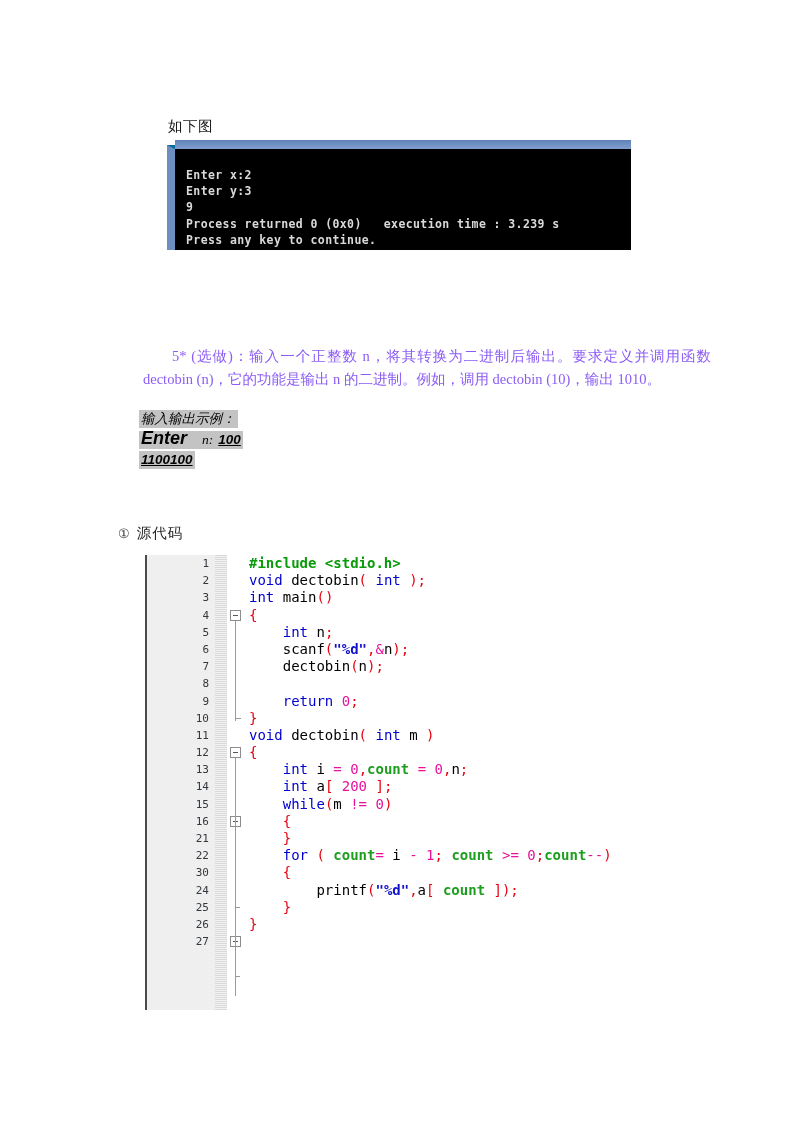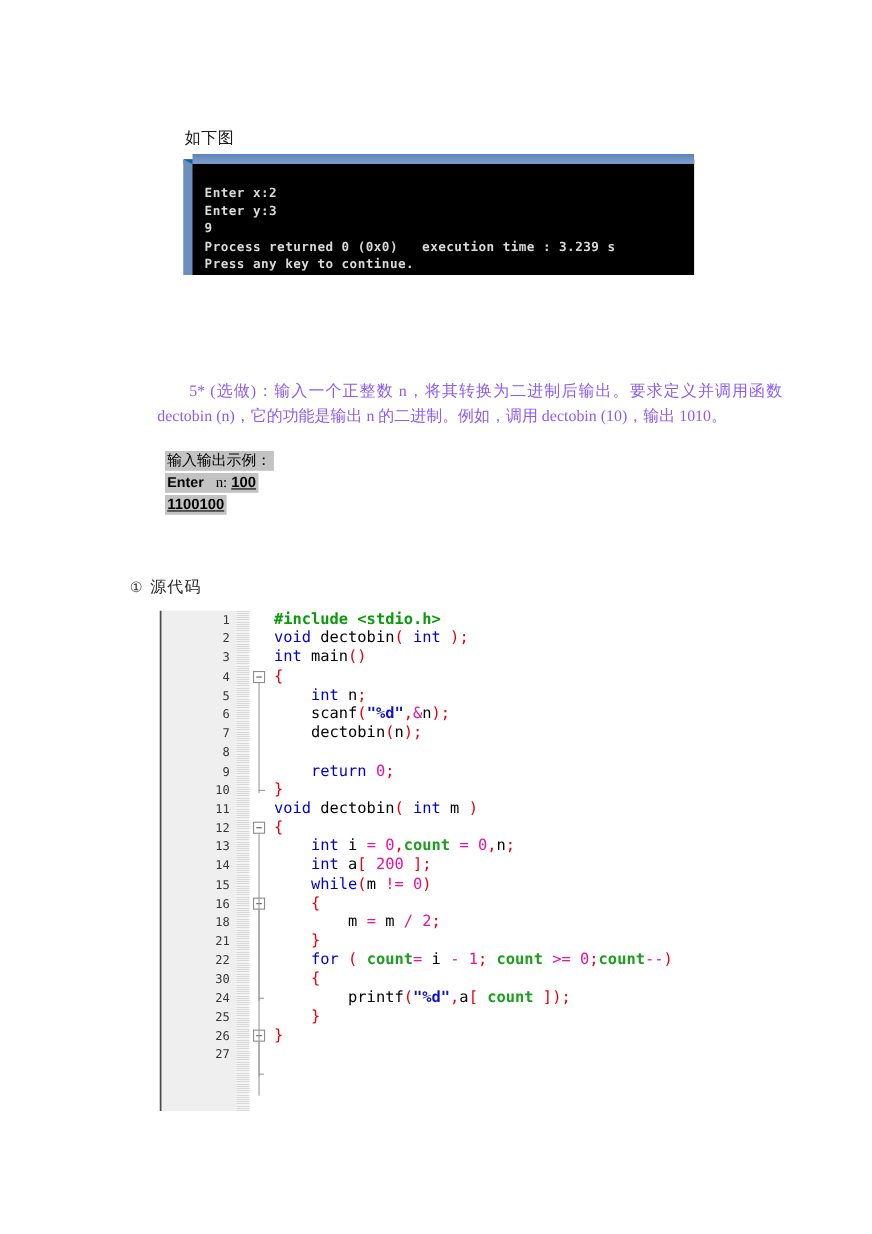--- a/index.html
+++ b/index.html
@@ -67,40 +67,41 @@
     color: #8b5cf6;
     font-size: 14.5px;
     line-height: 23px;
     text-align: justify;
     text-indent: 2em;
     margin-left: 31px;
   }
 
   
   #example-block {
-    left: 150px;
+    left: 139px;
     top: 409px;
     line-height: 19px;
     font-size: 13.5px;
+    font-style: italic;
   }
   #example-block .hl {
     background: #c3c3c3;
     color: #000000;
     display: inline;
     padding: 1px 2px 2px 2px;
     box-decoration-break: clone;
   }
   #example-block .row { white-space: nowrap; margin-bottom: 1px; }
   #example-block .lbl-cn {
     font-family: "Liberation Serif", serif;
   }
   #example-block .bold-latin {
     font-family: "Liberation Sans", sans-serif;
     font-weight: bold;
-    font-size: 13px;
+    font-size: 18px;
   }
   #example-block .uline {
     text-decoration: underline;
     font-family: "Liberation Sans", sans-serif;
     font-weight: bold;
   }
 
   
   #section-heading {
     left: 118px;
@@ -328,24 +329,20 @@
         <span class="lineno">14</span>
         <span class="code-text"><span class="t-ident">    </span><span class="t-key">int</span><span class="t-ident"> a</span><span class="t-punc">[</span><span class="t-ident"> </span><span class="t-num">200</span><span class="t-ident"> </span><span class="t-punc">];</span></span>
       </div>
       <div class="code-row">
         <span class="lineno">15</span>
         <span class="code-text"><span class="t-ident">    </span><span class="t-key">while</span><span class="t-punc">(</span><span class="t-ident">m </span><span class="t-op">!=</span><span class="t-ident"> </span><span class="t-num">0</span><span class="t-punc">)</span></span>
       </div>
       <div class="code-row">
         <span class="lineno">16</span>
         <span class="code-text"><span class="t-ident">    </span><span class="t-punc">{</span></span>
-      </div>
-      <div class="code-row">
-        <span class="lineno">18</span>
-        <span class="code-text"><span class="t-ident">        m </span><span class="t-op">=</span><span class="t-ident"> m </span><span class="t-op">/</span><span class="t-ident"> </span><span class="t-num">2</span><span class="t-punc">;</span></span>
       </div>
       <div class="code-row">
         <span class="lineno">21</span>
         <span class="code-text"><span class="t-ident">    </span><span class="t-punc">}</span></span>
       </div>
       <div class="code-row">
         <span class="lineno">22</span>
         <span class="code-text"><span class="t-ident">    </span><span class="t-key">for</span><span class="t-ident"> </span><span class="t-punc">(</span><span class="t-ident"> </span><span class="t-var">count</span><span class="t-op">=</span><span class="t-ident"> i </span><span class="t-op">-</span><span class="t-ident"> </span><span class="t-num">1</span><span class="t-punc">;</span><span class="t-ident"> </span><span class="t-var">count</span><span class="t-ident"> </span><span class="t-op">&gt;=</span><span class="t-ident"> </span><span class="t-num">0</span><span class="t-punc">;</span><span class="t-var">count</span><span class="t-op">--</span><span class="t-punc">)</span></span>
       </div>
       <div class="code-row">

